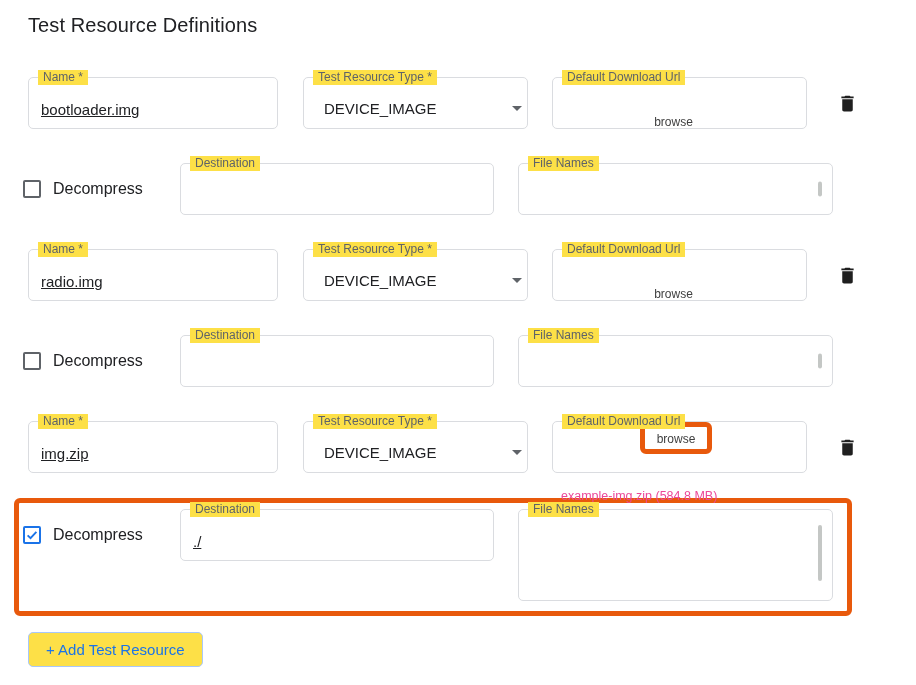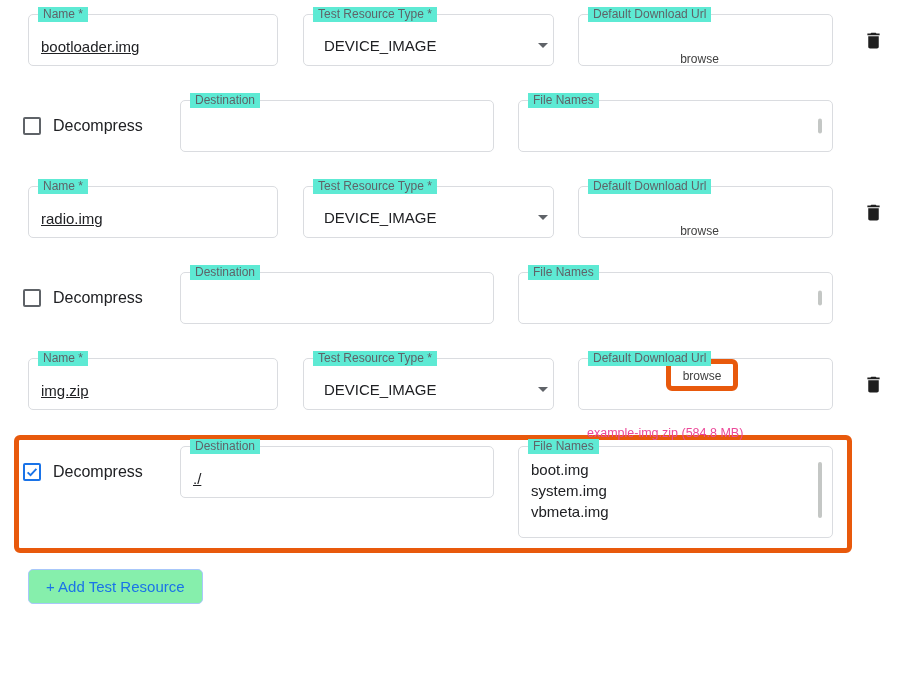--- a/index.html
+++ b/index.html
@@ -3,26 +3,26 @@
 <meta charset="utf-8">
 <style>
   * { box-sizing: border-box; }
   body { margin: 0; background: #fff; font-family: "Liberation Sans", sans-serif; }
   .container { position: relative; width: 916px; height: 685px; background: #fff; padding-top: 14px; overflow: hidden; }
 
   .page-title { margin: 0 0 40px 28px; font-size: 20px; font-weight: 400; color: #202124; letter-spacing: .1px; }
 
   
   .field { position: relative; height: 52px; border: 1px solid #dadce0; border-radius: 5px; background: #fff; }
-  .field .lbl { position: absolute; top: -8px; left: 9px; padding: 0 5px; background: #5eead4; font-size: 12px; color: #5f6368; line-height: 15px; white-space: nowrap; }
+  .field .lbl { position: absolute; top: -8px; left: 9px; padding: 0 5px; background: #fde047; font-size: 12px; color: #5f6368; line-height: 15px; white-space: nowrap; }
   .field input { width: 100%; height: 100%; border: 0; outline: 0; background: transparent; padding: 12px 12px 0 12px; font-size: 15px; color: #202124; font-family: "Liberation Sans", sans-serif; text-decoration: underline; }
 
   .res-row { display: flex; align-items: center; margin: 0 0 34px 28px; height: 52px; }
   .f-name { width: 250px; }
-  .f-type { width: 251px; margin-left: 25px; display: flex; align-items: center; padding: 10px 5px 0 12px; cursor: pointer; }
+  .f-type { width: 225px; margin-left: 25px; display: flex; align-items: center; padding: 10px 5px 0 12px; cursor: pointer; }
   .f-type .type-value { flex: 1; font-size: 15px; color: #202124; margin-left: 8px; }
   .arrow-down { width: 0; height: 0; border-left: 5px solid transparent; border-right: 5px solid transparent; border-top: 5px solid #5f6368; }
   .f-url { width: 255px; margin-left: 24px; display: flex; align-items: center; flex-direction: column; }
   .f-url input { flex: 1; min-width: 0; width: auto; }
   .browse-link { font-size: 12px; color: #404040; text-decoration: none; margin-right: 12px; padding-top: 8px; cursor: pointer; }
 
   .trash-btn { margin-left: 28px; width: 24px; height: 24px; border: 0; background: transparent; padding: 0; cursor: pointer; display: flex; align-items: center; justify-content: center; }
   .trash-btn svg { width: 21px; height: 21px; fill: #1f1f1f; }
 
   .dec-row { display: flex; align-items: flex-start; margin: 0 0 34px 23px; }
@@ -41,27 +41,28 @@
   
   .row3 { margin-bottom: 25px; }
   .url-helper { position: absolute; left: 8px; top: 67px; font-size: 12.5px; color: #ec4899; white-space: nowrap; }
   .browse-hl { display: flex; align-items: center; border: 5px solid #e8590c; border-radius: 6px; background: #fff; padding: 3px 12px; margin-right: 7px; flex: 0 0 auto; }
   .browse-hl .browse-link { margin-right: 0; padding-top: 2px; }
 
   .dec-highlight { margin-left: 14px; width: 838px; border: 5px solid #e8590c; border-radius: 6px; padding: 6px 0 10px 0; margin-bottom: 16px; }
   .dec-highlight .dec-row { margin: 0 0 0 4px; }
   .f-files-tall { height: 92px; }
 
-  .add-btn { margin: 0 0 0 28px; padding: 8px 17px; font-size: 15px; font-weight: 500; color: #1a73e8; background: #86efac; border: 1px solid #a8c7fa; border-radius: 5px; cursor: pointer; font-family: "Liberation Sans", sans-serif; }
+  .add-btn { margin: 0 0 0 28px; padding: 8px 17px; font-size: 15px; font-weight: 500; color: #1a73e8; background: #fde047; border: 1px solid #a8c7fa; border-radius: 5px; cursor: pointer; font-family: "Liberation Sans", sans-serif; }
 </style>
 </head>
 <body>
 
 <div class="container">
 
+  <h1 class="page-title">Test Resource Definitions</h1>
 
   
   <div class="res-row">
     <div class="field f-name">
       <span class="lbl">Name *</span>
       <input value="bootloader.img" style="">
     </div>
     <div class="field f-type">
       <span class="lbl">Test Resource Type *</span>
       <span class="type-value">DEVICE_IMAGE</span>
@@ -177,23 +178,20 @@
             </svg>
         </span>
         <span class="dec-label">Decompress</span>
       </div>
       <div class="field f-dest">
         <span class="lbl">Destination</span>
         <input value="./" style="">
       </div>
       <div class="field f-files f-files-tall">
         <span class="lbl">File Names</span>
-        <div class="files-value">boot.img
-system.img
-vbmeta.img</div>
         <span class="scroll-thumb thumb-large"></span>
       </div>
     </div>
   </div>
 
   <button class="add-btn">+ Add Test Resource</button>
 
 </div>
 
 </body></html>

